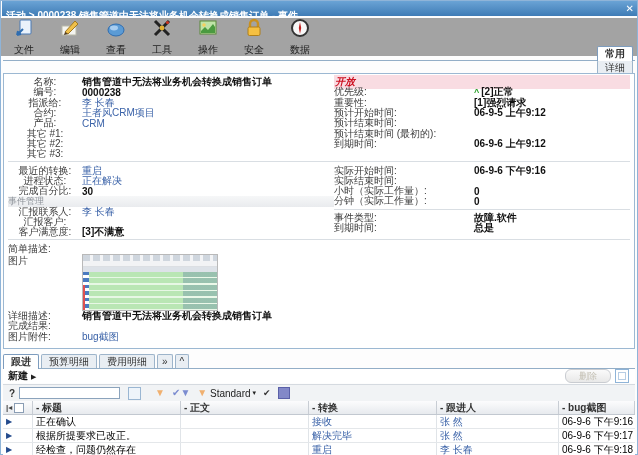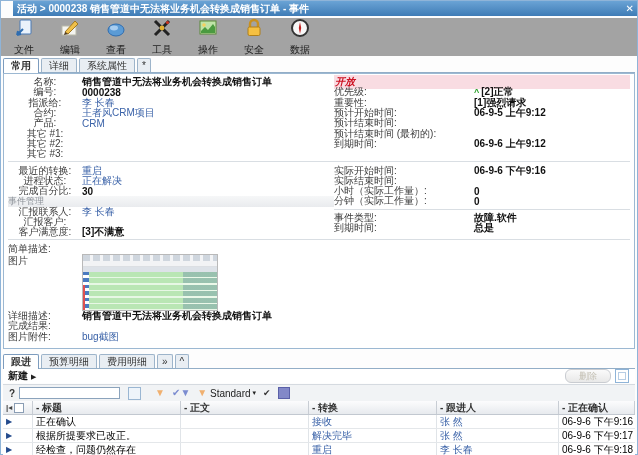--- a/index.html
+++ b/index.html
@@ -6,36 +6,36 @@
   body{
     width:638px;height:455px;position:relative;overflow:hidden;
     background:#f4f4f4;
     font-family:"Liberation Sans","DejaVu Sans",sans-serif;
     -webkit-font-smoothing:antialiased;
   }
   .window{position:absolute;inset:0;border:1px solid #8fb4d8;box-sizing:border-box;background:#fdfdfd;}
 
   
   .titlebar{
-    position:absolute;top:0;left:12px;right:0;height:15px;
+    position:absolute;top:0;left:1px;right:0;height:15px;
     background:linear-gradient(#6aa3d5,#3f7cb6);
     color:#fff;font-size:10px;font-weight:bold;line-height:15px;
-    padding:0 4px;box-sizing:border-box;white-space:nowrap;overflow:hidden;
+    padding:7px 4px;box-sizing:border-box;white-space:nowrap;overflow:hidden;
   }
   .titlebar .close{position:absolute;right:3px;top:0;font-size:10px;font-weight:bold;cursor:pointer;color:#fff;}
 
   
   .toolbar{position:absolute;top:17px;left:0;right:0;height:38px;display:flex;gap:16px;padding-left:8px;background:#a3a3a3;}
   .tool{display:flex;flex-direction:column;align-items:center;width:30px;cursor:pointer;}
   .tool svg{width:20px;height:20px;}
   .tool .tlabel{font-size:10px;color:#222;margin-top:1px;white-space:nowrap;}
 
   
   .tabstrip{position:absolute;left:2px;right:2px;height:15px;display:flex;align-items:flex-end;border-bottom:1px solid #93aec7;}
-  .tabstrip.top{top:56px;}
+  .tabstrip.top{top:44px;flex-direction:column;}
   .tabstrip.bottom{top:352px;}
   .tab{
     font-size:10px;color:#333;background:#e9eef3;border:1px solid #9db4ca;border-bottom:none;
     padding:1px 7px;margin-right:2px;border-radius:2px 2px 0 0;cursor:pointer;line-height:11px;white-space:nowrap;
   }
   .tab.active{background:#fff;font-weight:bold;position:relative;top:1px;padding-bottom:2px;border-color:#7d9cbe;}
   .tab.mini{padding:1px 4px;}
 
   
   .formpanel{
@@ -376,21 +376,21 @@
   <div class="gtable">
     <div class="grow head">
       <div class="gc c0">
           <span class="hcollapse">|◂</span>
           <span class="hcheck"></span>
         </div>
       <div class="gc c1">- 标题</div>
       <div class="gc c2">- 正文</div>
       <div class="gc c3">- 转换</div>
       <div class="gc c4">- 跟进人</div>
-      <div class="gc c5">- 正在确认</div>
+      <div class="gc c5">- bug截图</div>
     </div>
     <div class="grow">
       <div class="gc c0">
           <span class="rowarrow">▶</span>
         </div>
       <div class="gc c1">正在确认</div>
       <div class="gc c2"></div>
       <div class="gc c3 cell-link">接收</div>
       <div class="gc c4 cell-link">张 然</div>
       <div class="gc c5">06-9-6 下午9:16</div>

